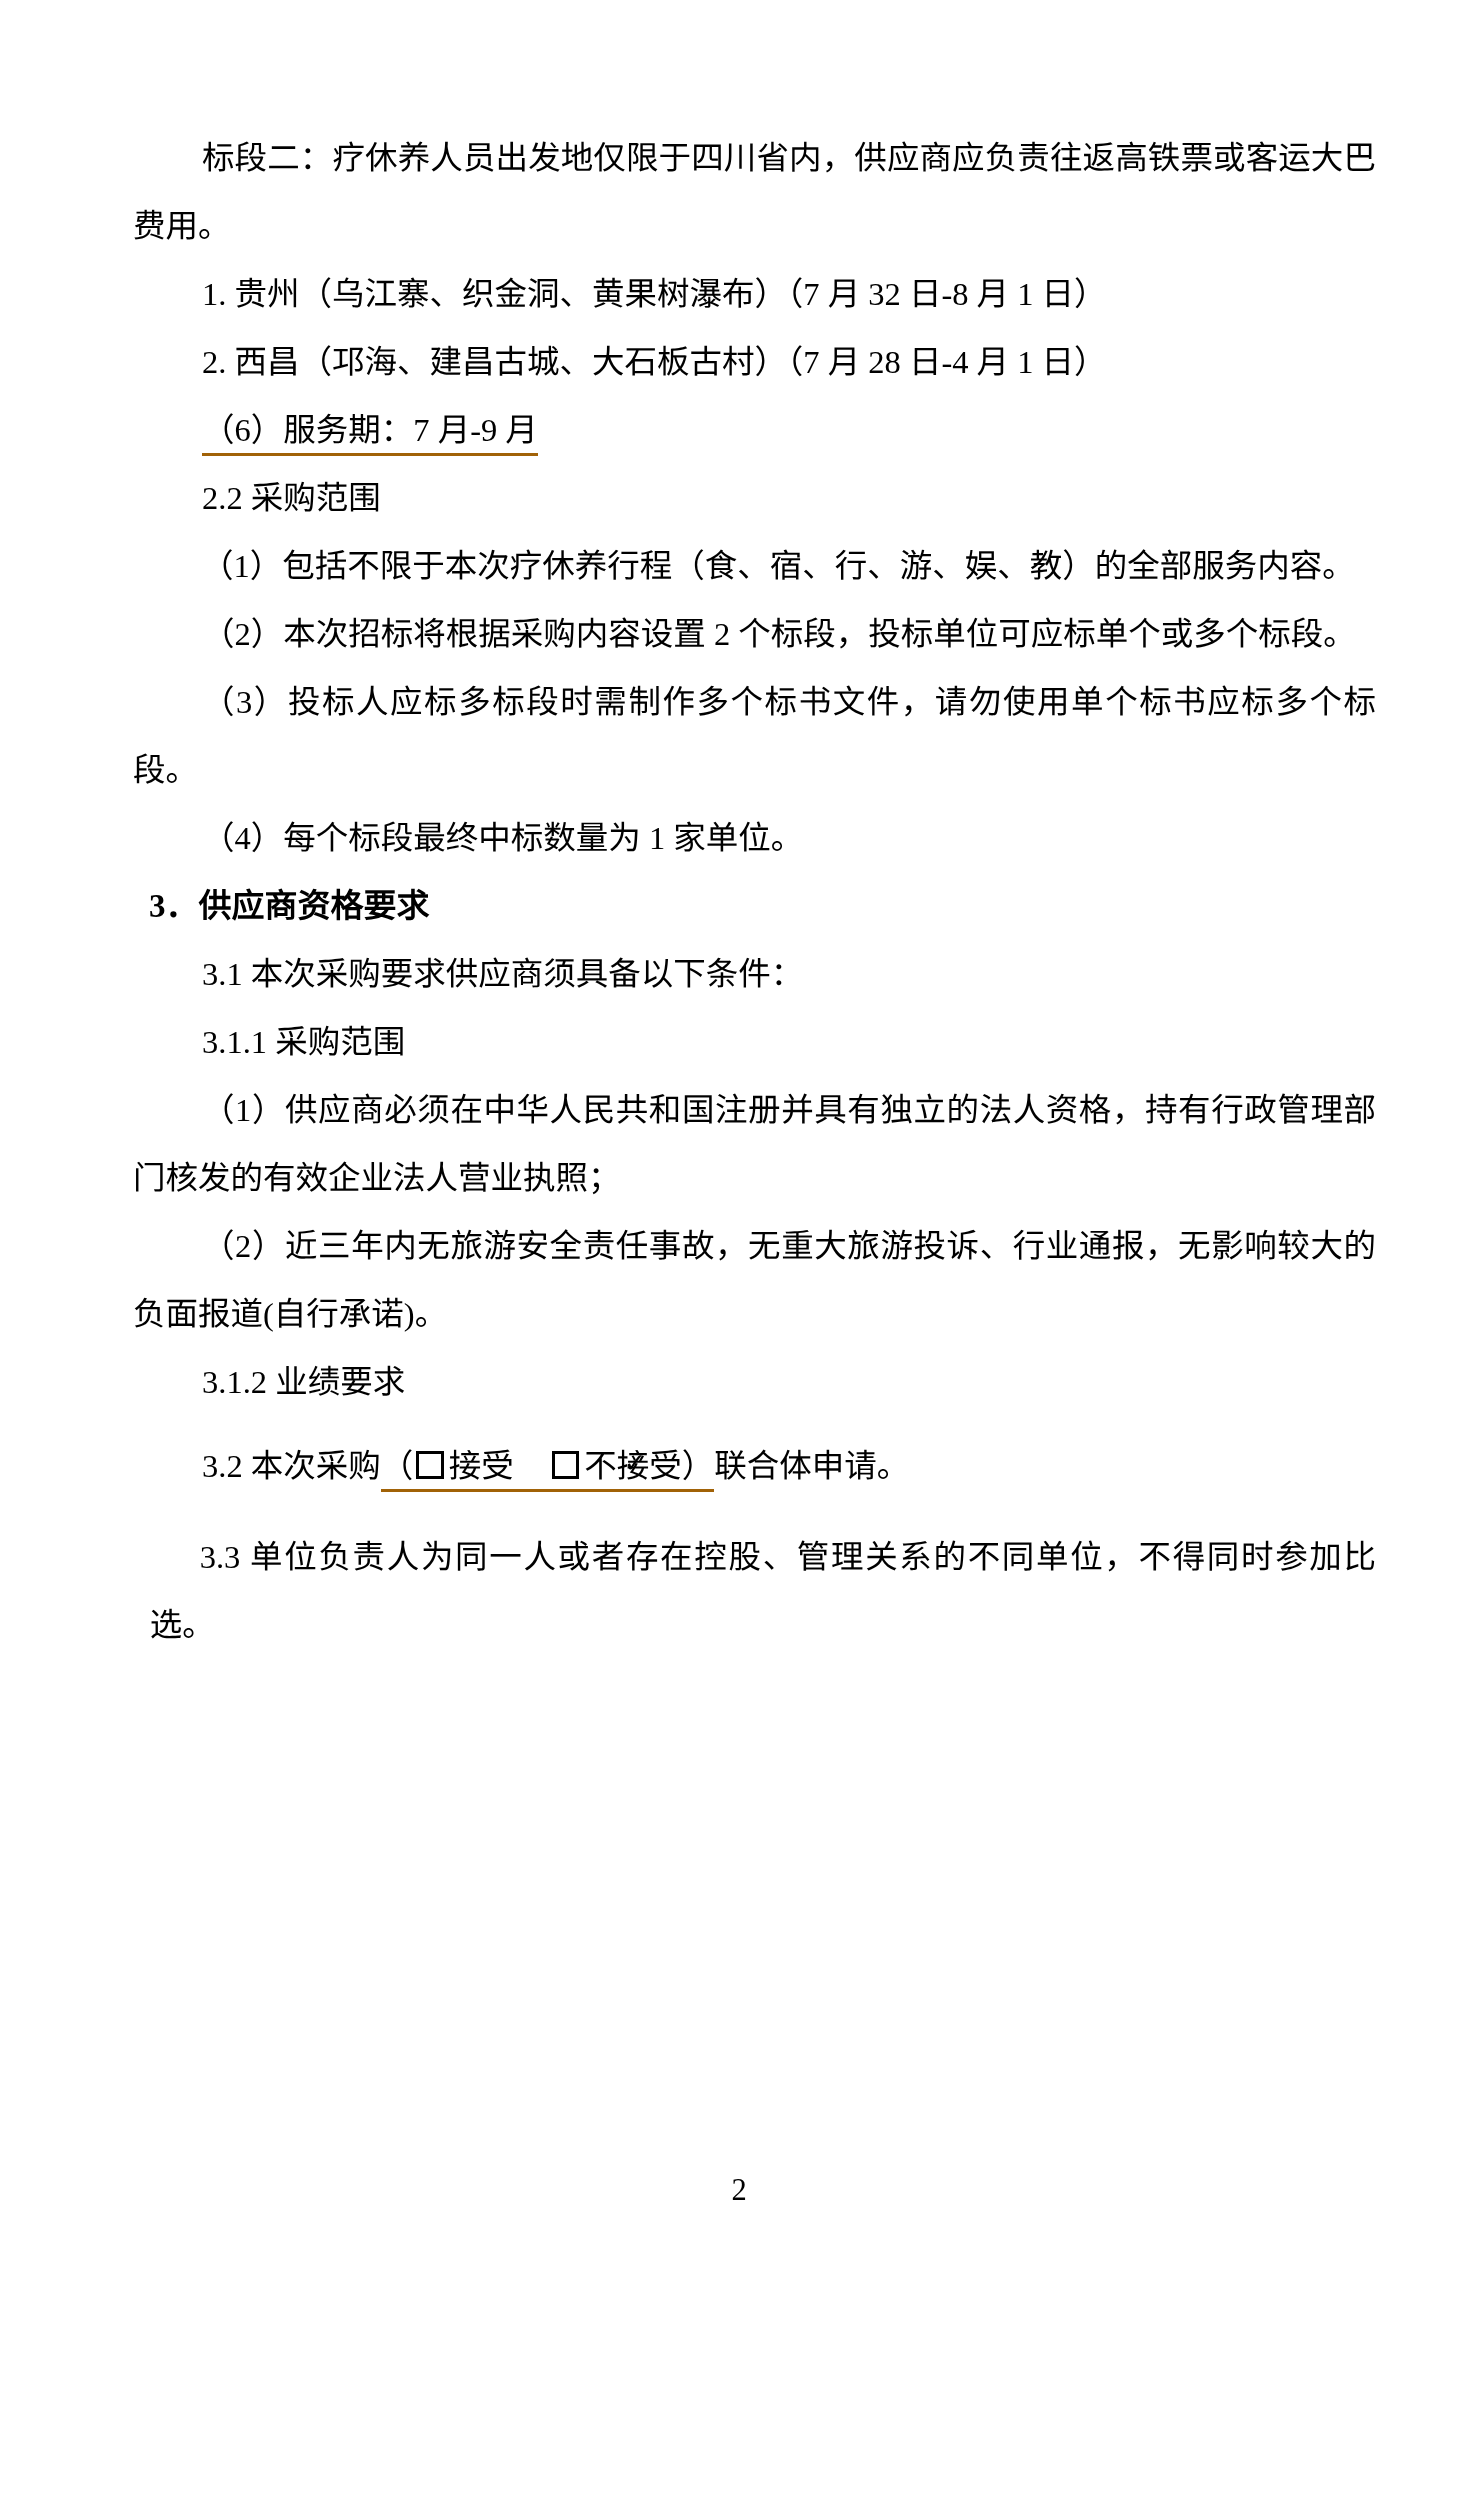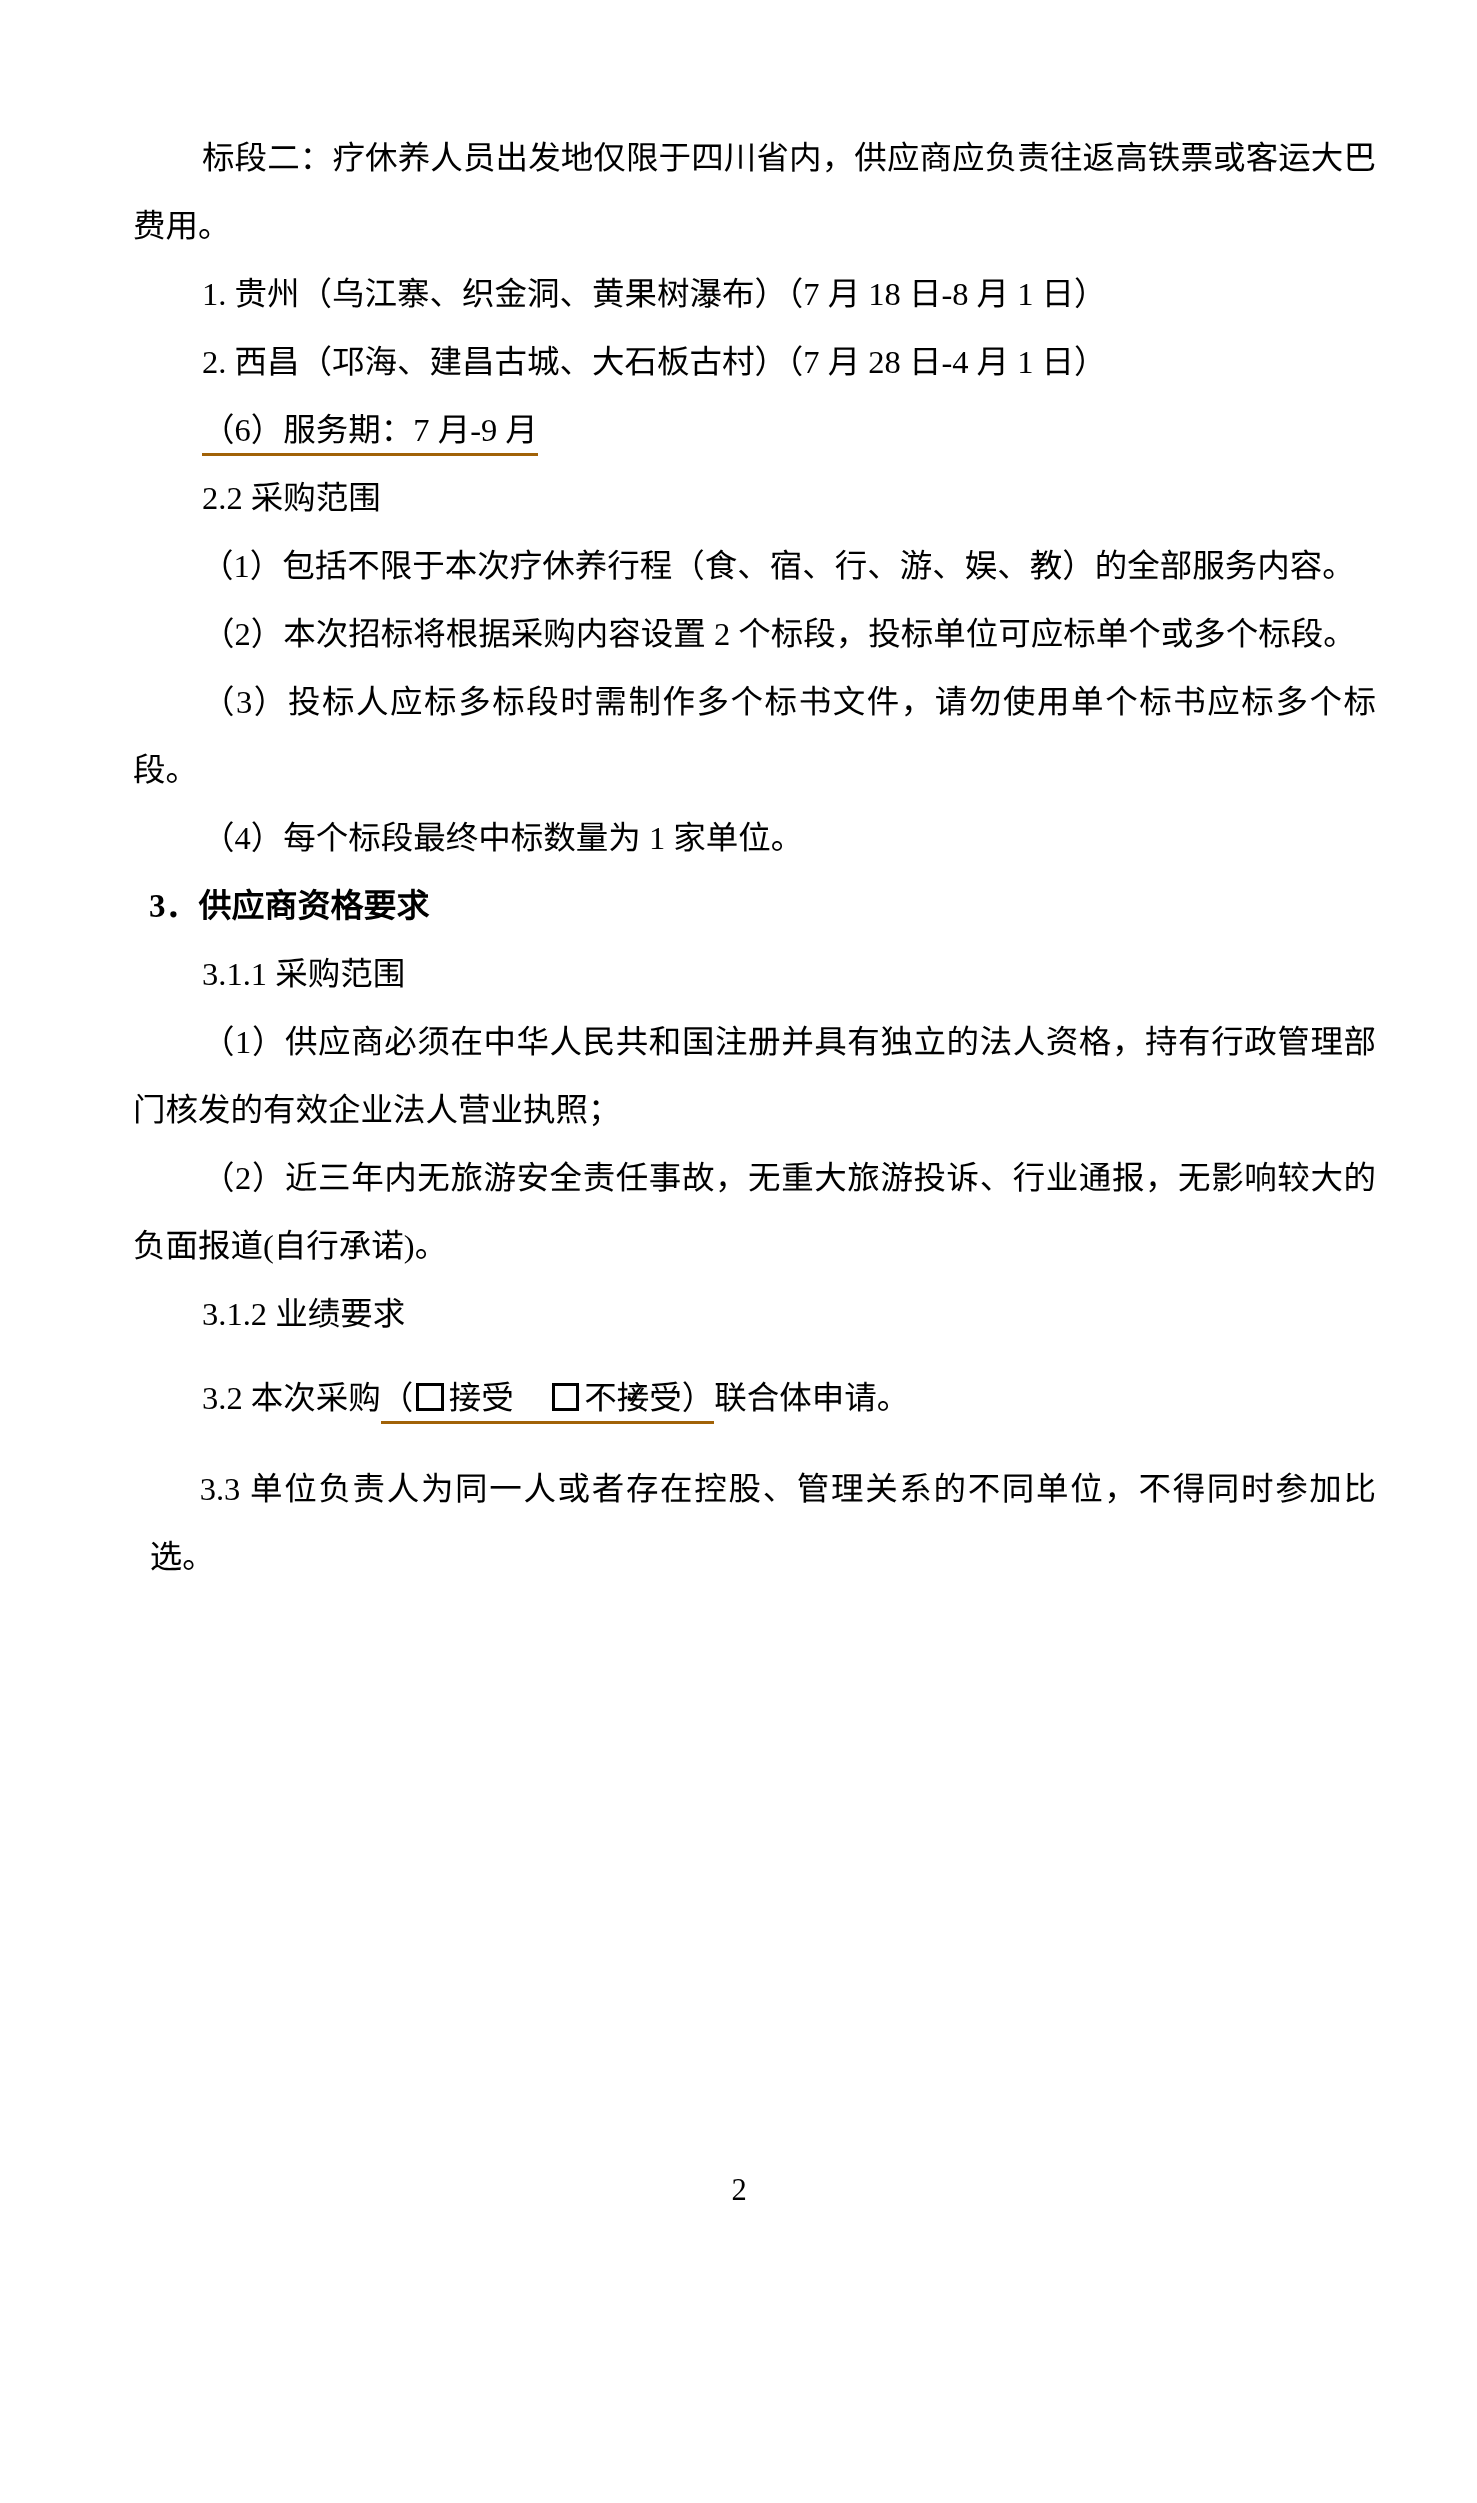--- a/index.html
+++ b/index.html
@@ -81,38 +81,39 @@
   }
 </style>
 </head>
 <body>
 
 <div class="sheet">
   <div class="content">
 
     <p class="line ind2">标段二：疗休养人员出发地仅限于四川省内，供应商应负责往返高铁票或客运大巴费用。</p>
 
-    <p class="line ind2">1. 贵州（乌江寨、织金洞、黄果树瀑布）（7 月 18 日-8 月 1 日）</p>
+    <p class="line ind2">1. 贵州（乌江寨、织金洞、黄果树瀑布）（7 月 32 日-8 月 1 日）</p>
 
     <p class="line ind2">2. 西昌（邛海、建昌古城、大石板古村）（7 月 28 日-4 月 1 日）</p>
 
     <p class="line ind2"><span class="u-thick">（6）服务期：7 月-9 月</span></p>
 
     <p class="line ind2">2.2 采购范围</p>
 
     <p class="line hang1">（1）包括不限于本次疗休养行程（食、宿、行、游、娱、教）的全部服务内容。</p>
 
     <p class="line ind2">（2）本次招标将根据采购内容设置 2 个标段，投标单位可应标单个或多个标段。</p>
 
     <p class="line ind2">（3）投标人应标多标段时需制作多个标书文件，请勿使用单个标书应标多个标段。</p>
 
     <p class="line ind2">（4）每个标段最终中标数量为 1 家单位。</p>
 
     <p class="line heading">3．供应商资格要求</p>
 
+    <p class="line ind2">3.1 本次采购要求供应商须具备以下条件：</p>
 
     <p class="line ind2">3.1.1 采购范围</p>
 
     <p class="line ind2">（1）供应商必须在中华人民共和国注册并具有独立的法人资格，持有行政管理部门核发的有效企业法人营业执照；</p>
 
     <p class="line ind2">（2）近三年内无旅游安全责任事故，无重大旅游投诉、行业通报，无影响较大的负面报道(自行承诺)。</p>
 
 
     <p class="line ind2">3.1.2 业绩要求</p>
 

